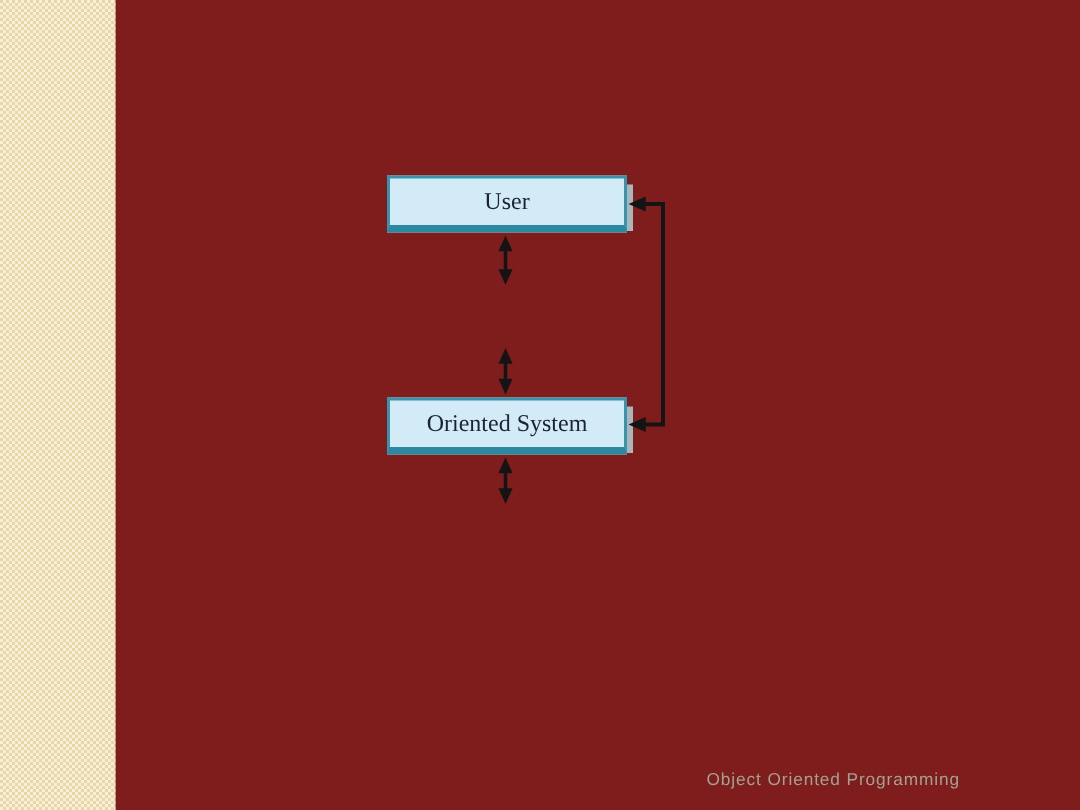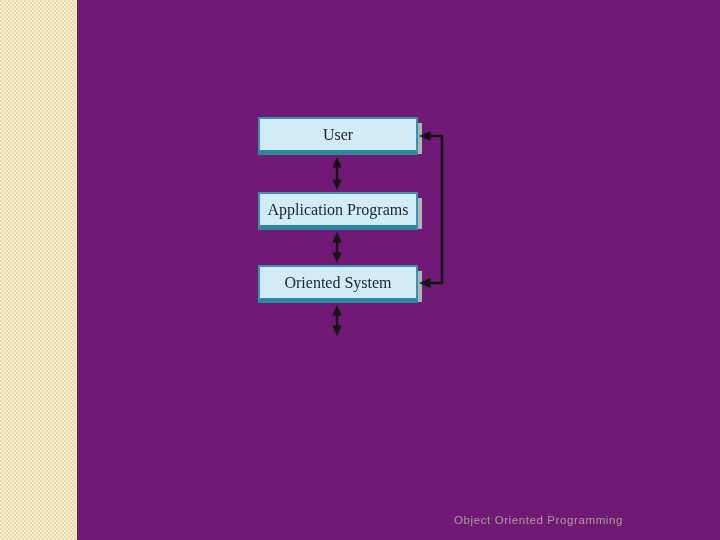--- a/index.html
+++ b/index.html
@@ -5,21 +5,21 @@
   html, body { margin: 0; padding: 0; }
   body {
     width: 720px; height: 540px;
     background: #ffffff;
     font-family: "Liberation Sans", sans-serif;
     overflow: hidden;
   }
   .slide {
     position: relative;
     width: 720px; height: 540px;
-    background: #701a75;
+    background: #7f1d1d;
     overflow: hidden;
   }
   
   .side-stripe {
     position: absolute;
     left: 0; top: 0;
     width: 77px; height: 540px;
     background-color: #ecdcae;
     background-image:
       conic-gradient(rgba(255,255,255,0.55) 25%, rgba(222,198,140,0.25) 0 50%,
@@ -60,21 +60,21 @@
 
   .arrow-layer {
     position: absolute;
     left: 0; top: 0;
     width: 720px; height: 540px;
     pointer-events: none;
   }
   
   .footer-title {
     position: absolute;
-    left: 454px; top: 514px;
+    left: 471px; top: 514px;
     font-size: 11.5px;
     letter-spacing: 0.6px;
     color: #a3a193;
   }
   .footer-page {
     position: absolute;
     left: 684px; top: 514px;
     font-size: 11.5px;
     letter-spacing: 0.5px;
     color: #a3a193;
@@ -85,23 +85,20 @@
 <body>
 
 <div class="slide">
 
   <div class="side-stripe"></div>
 
   <div class="lbox" id="box-user">
     <span class="lbl">User</span>
   </div>
 
-  <div class="lbox" id="box-app">
-    <span class="lbl">Application Programs</span>
-  </div>
 
   <div class="lbox" id="box-os">
     <span class="lbl">Oriented System</span>
   </div>
 
 
   <svg class="arrow-layer" width="720" height="540" viewBox="0 0 720 540" xmlns="http://www.w3.org/2000/svg">
     <g stroke="#141414" fill="#141414">
 
       <g>

